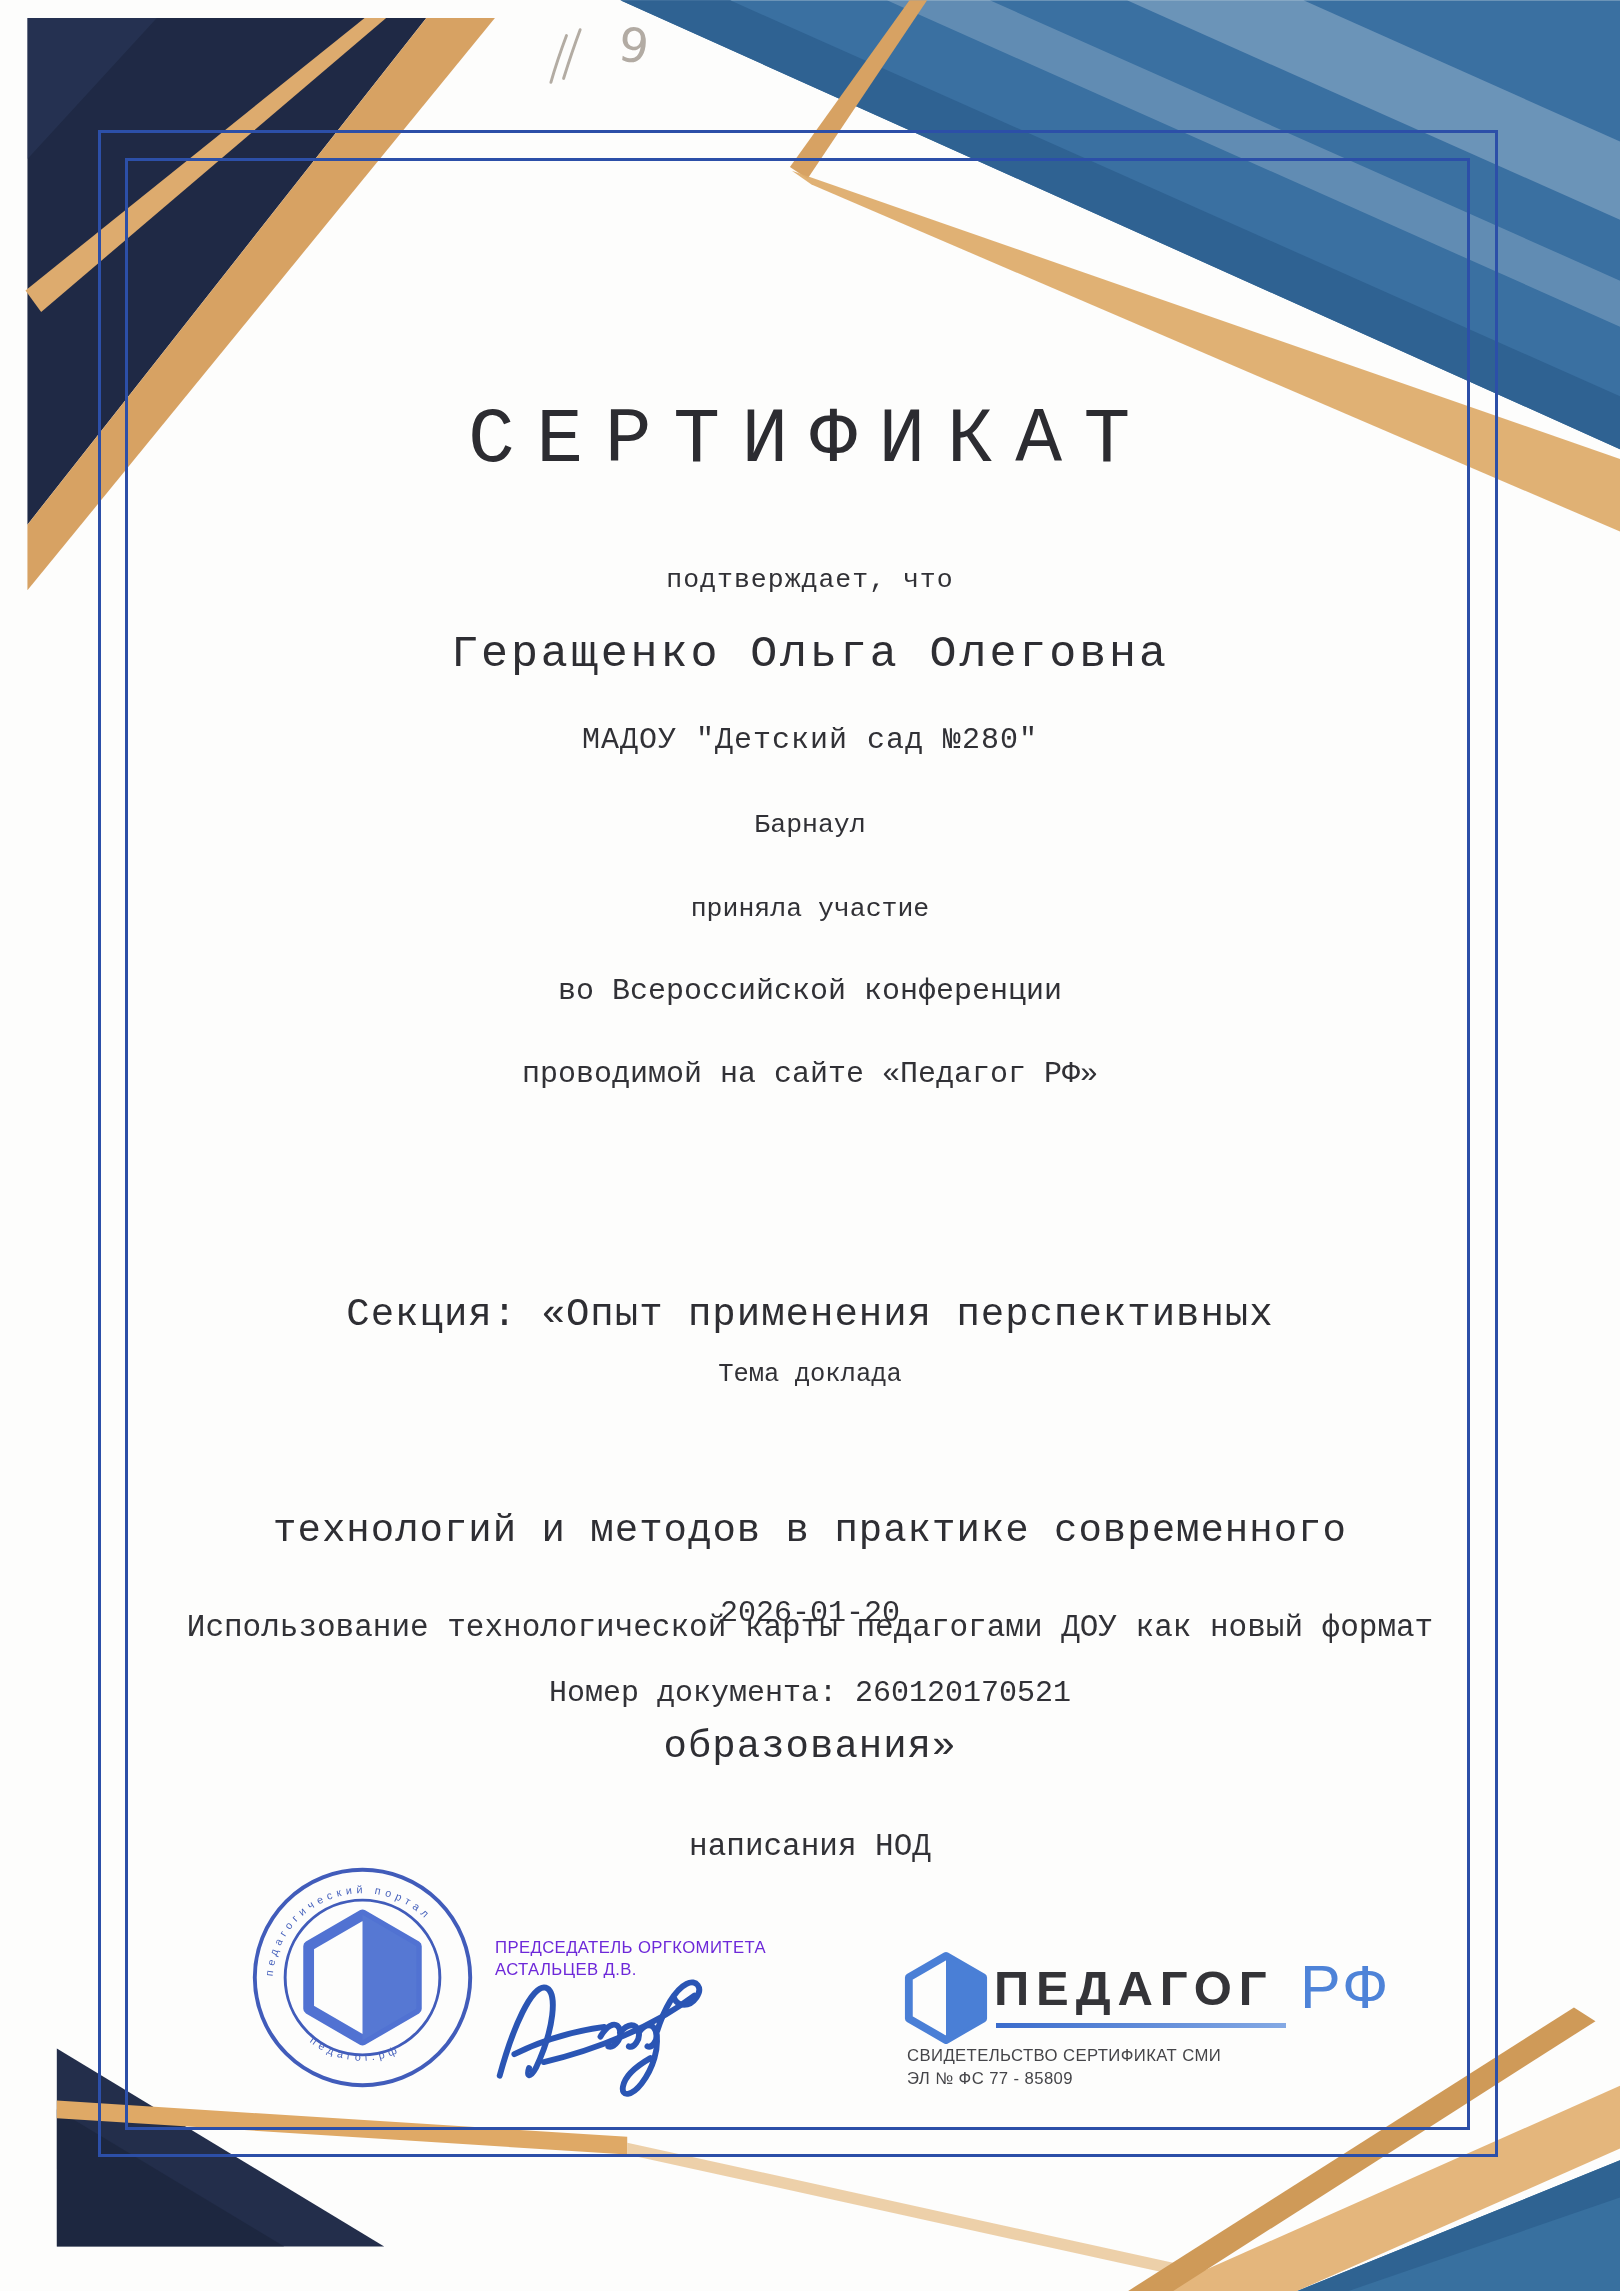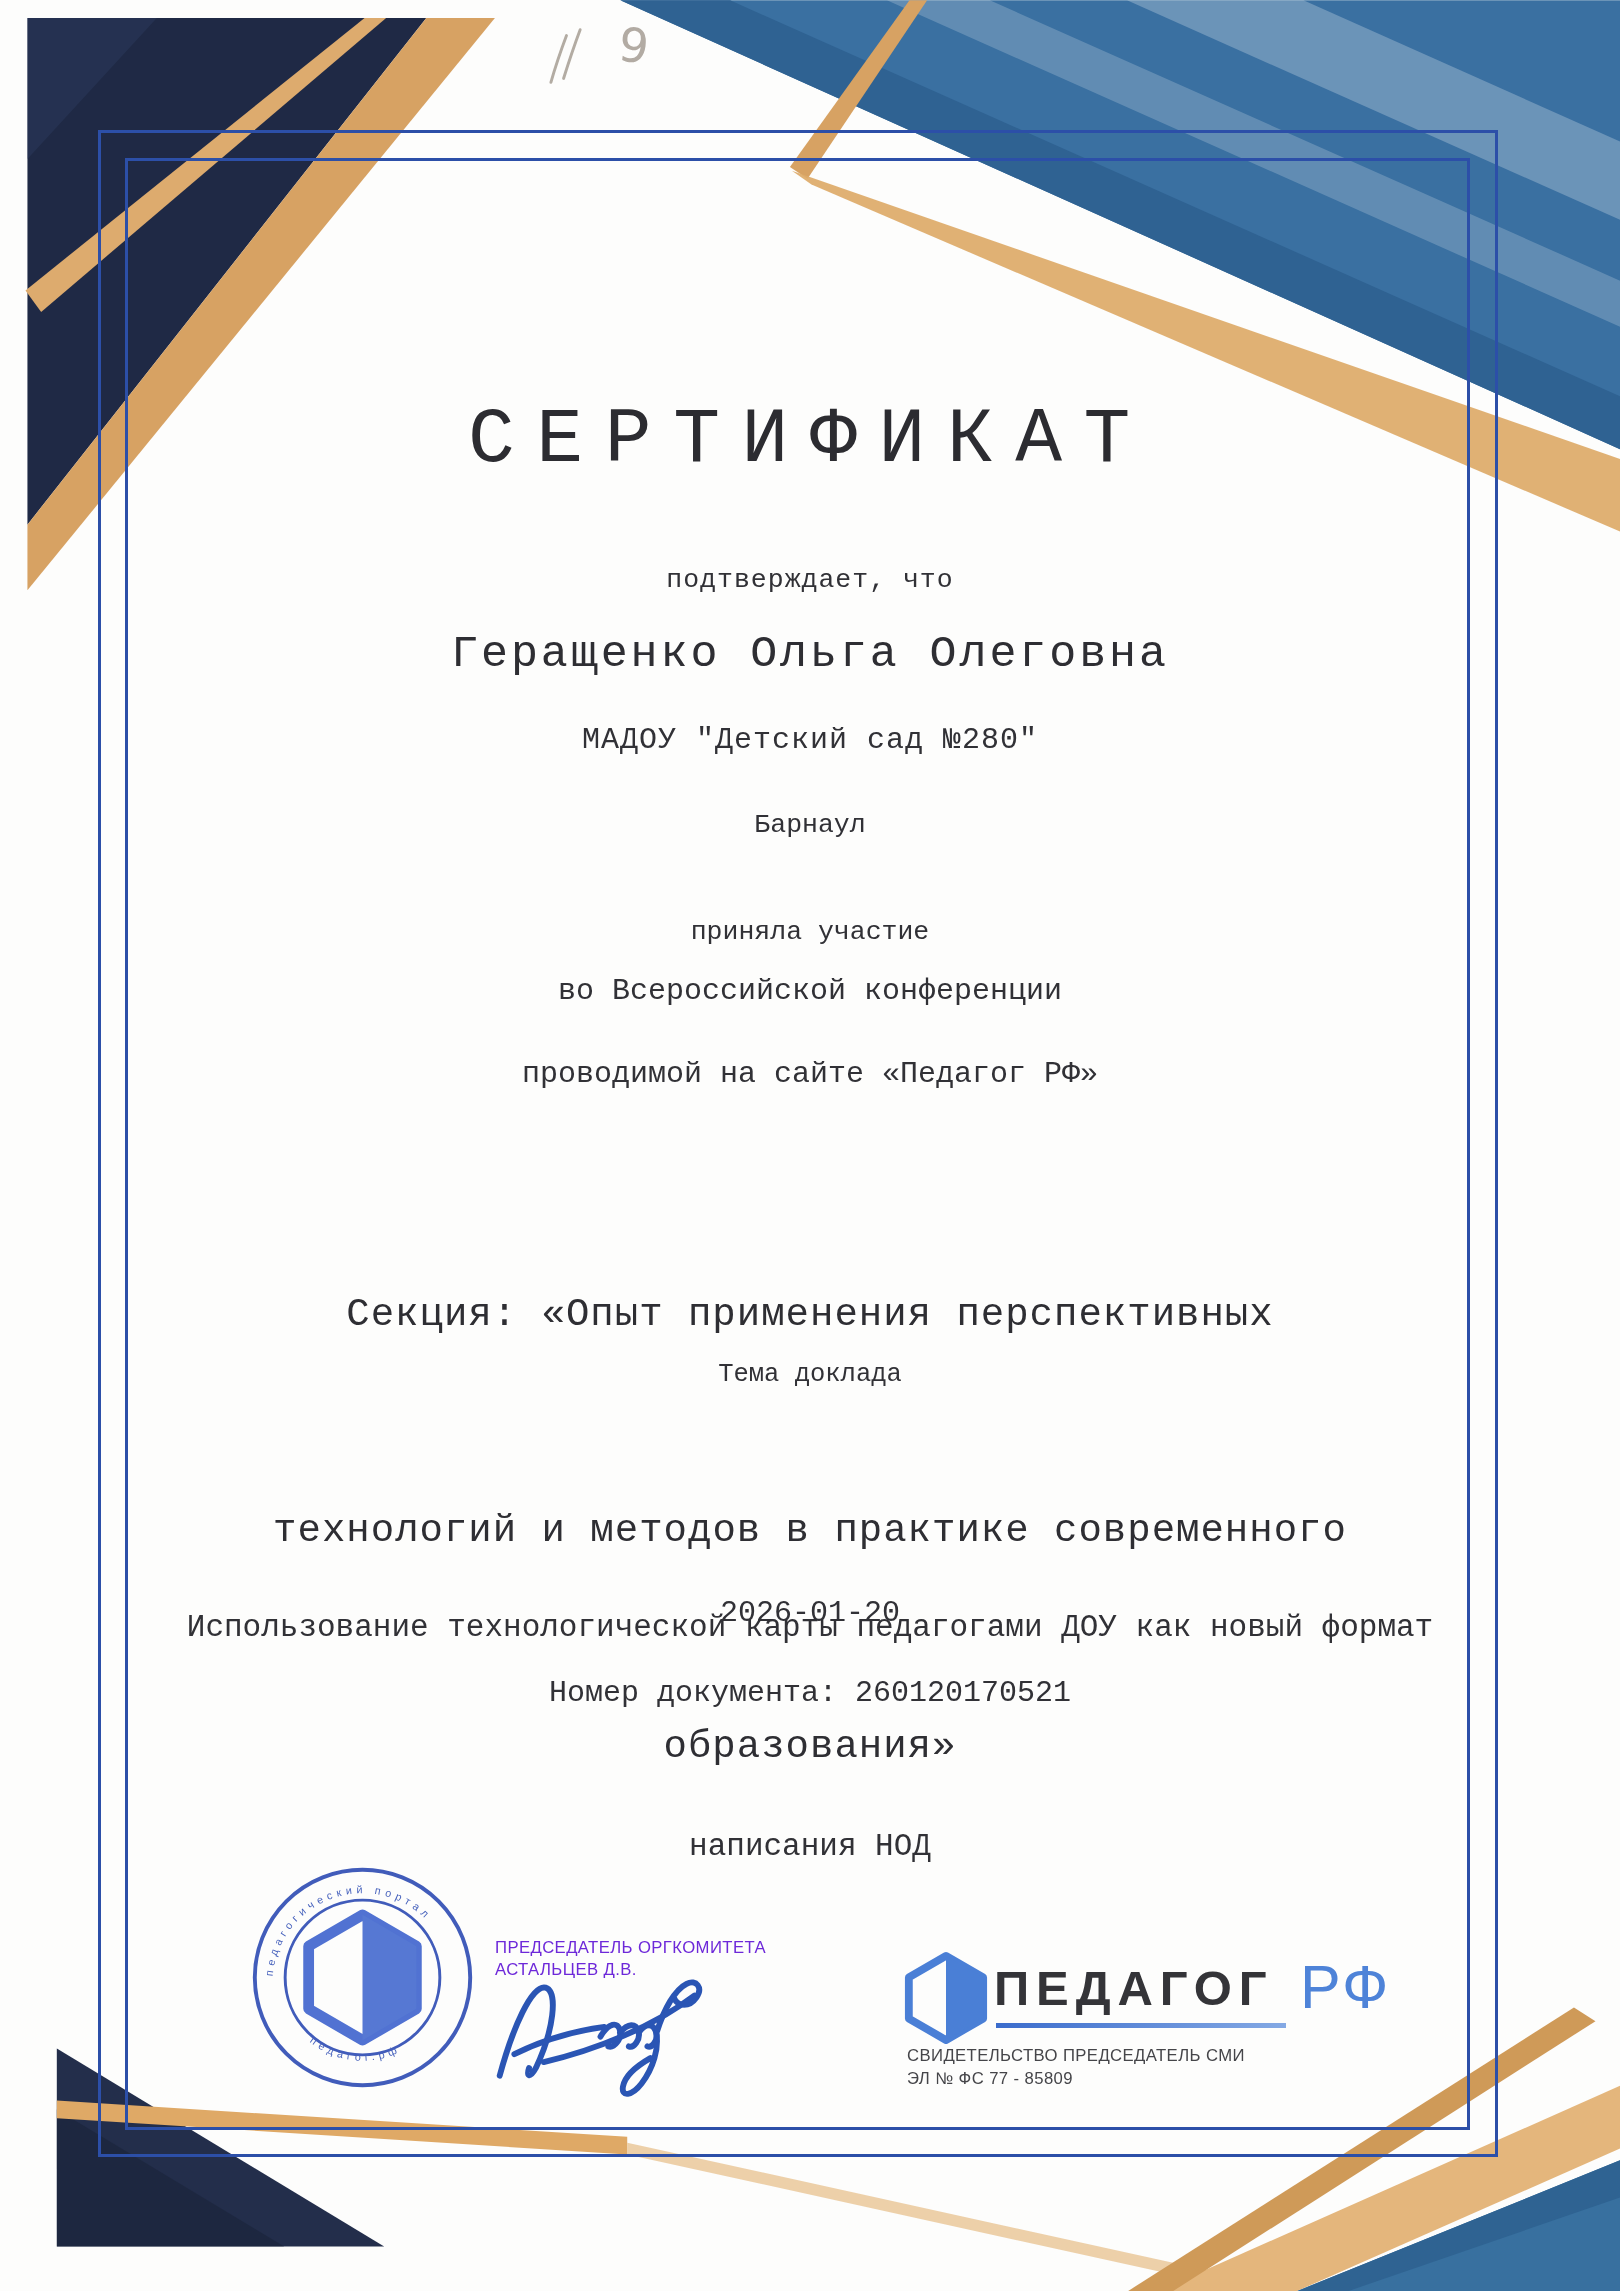--- a/index.html
+++ b/index.html
@@ -11,21 +11,21 @@
   svg.decor { position:absolute; left:0; top:0; width:1620px; height:2292px; }
   .frame { position:absolute; border:3.9px solid #2c4fa8; pointer-events:none; }
   .frame.outer { left:98px; top:130px; width:1394px; height:2021px; }
   .frame.inner { left:125px; top:158px; width:1339px; height:1966px; }
   .line { position:absolute; left:0; right:0; text-align:center; white-space:pre;font-family:Liberation Mono, monospace; }
   .title      { top:396px;  font-size:78px; letter-spacing:21.6px; color:#2c2c31; font-weight:500; }
   .confirms   { top:565px;  font-size:26.5px; letter-spacing:1px; }
   .recipient  { top:629px;  font-size:45px; letter-spacing:2.9px; color:#2e2e33; }
   .org        { top:723px;  font-size:30px; letter-spacing:1px; }
   .city       { top:810px;  font-size:26.5px; }
-  .particip   { top:894px;  font-size:26.5px;margin-top:23px; }
+  .particip   { top:894px;  font-size:26.5px; }
   .event      { top:974px;  font-size:30px;text-align:center; }
   .eventsite  { top:1057px; font-size:30px; }
   .section    { top:1135px; font-size:39px; line-height:72px; letter-spacing:1px; color:#2e2e33; }
   .topiclabel { top:1360px; font-size:25.5px; }
   .topic      { top:1445px; font-size:31px; line-height:73px; }
   .date       { top:1596px; font-size:30px; }
   .docnum     { top:1676px; font-size:30px; }
   .chairman {
     position:absolute; left:495px; top:1937px; font-size:16.7px; line-height:21.6px;
     letter-spacing:0.4px; color:#6d28d9; text-align:left; white-space:pre;
@@ -155,16 +155,16 @@
     </g>
   </svg>
 
   <svg class="logo-hex" viewBox="0 0 90 100">
     <polygon points="45,7 83,29 83,71 45,93 7,71 7,29" fill="none" stroke="#4a7fd6" stroke-width="8" stroke-linejoin="round"></polygon>
     <polygon points="45,7 83,29 83,71 45,93" fill="#4a7fd6"></polygon>
   </svg>
   <div class="logo-word">ПЕДАГОГ</div>
   <div class="logo-underline"></div>
   <div class="logo-suffix">РФ</div>
-  <div class="registration"><span>СВИДЕТЕЛЬСТВО ПРЕДСЕДАТЕЛЬ СМИ</span><br><span>ЭЛ № ФС 77 - 85809</span></div>
+  <div class="registration"><span>СВИДЕТЕЛЬСТВО СЕРТИФИКАТ СМИ</span><br><span>ЭЛ № ФС 77 - 85809</span></div>
 
 </div>
 
 
 </body></html>

